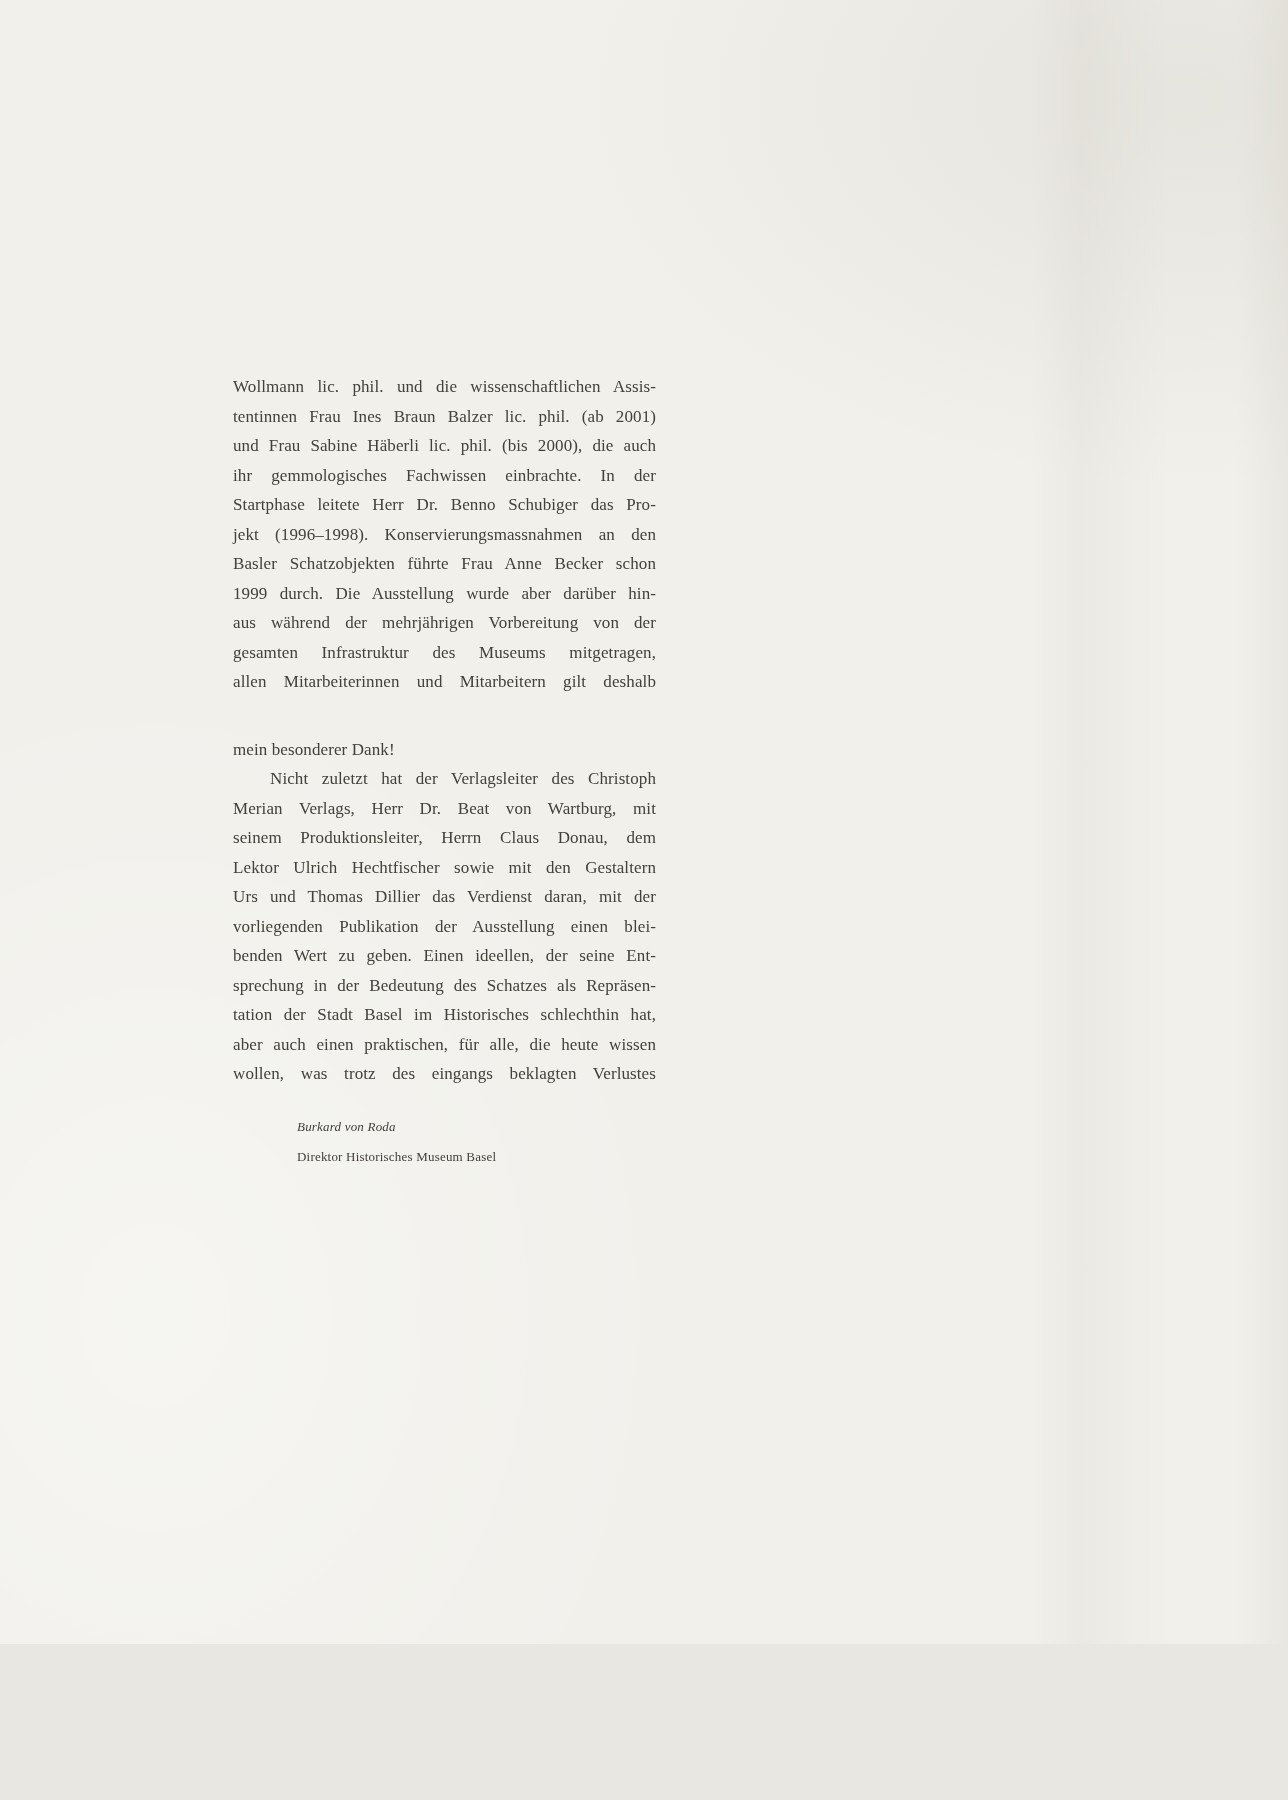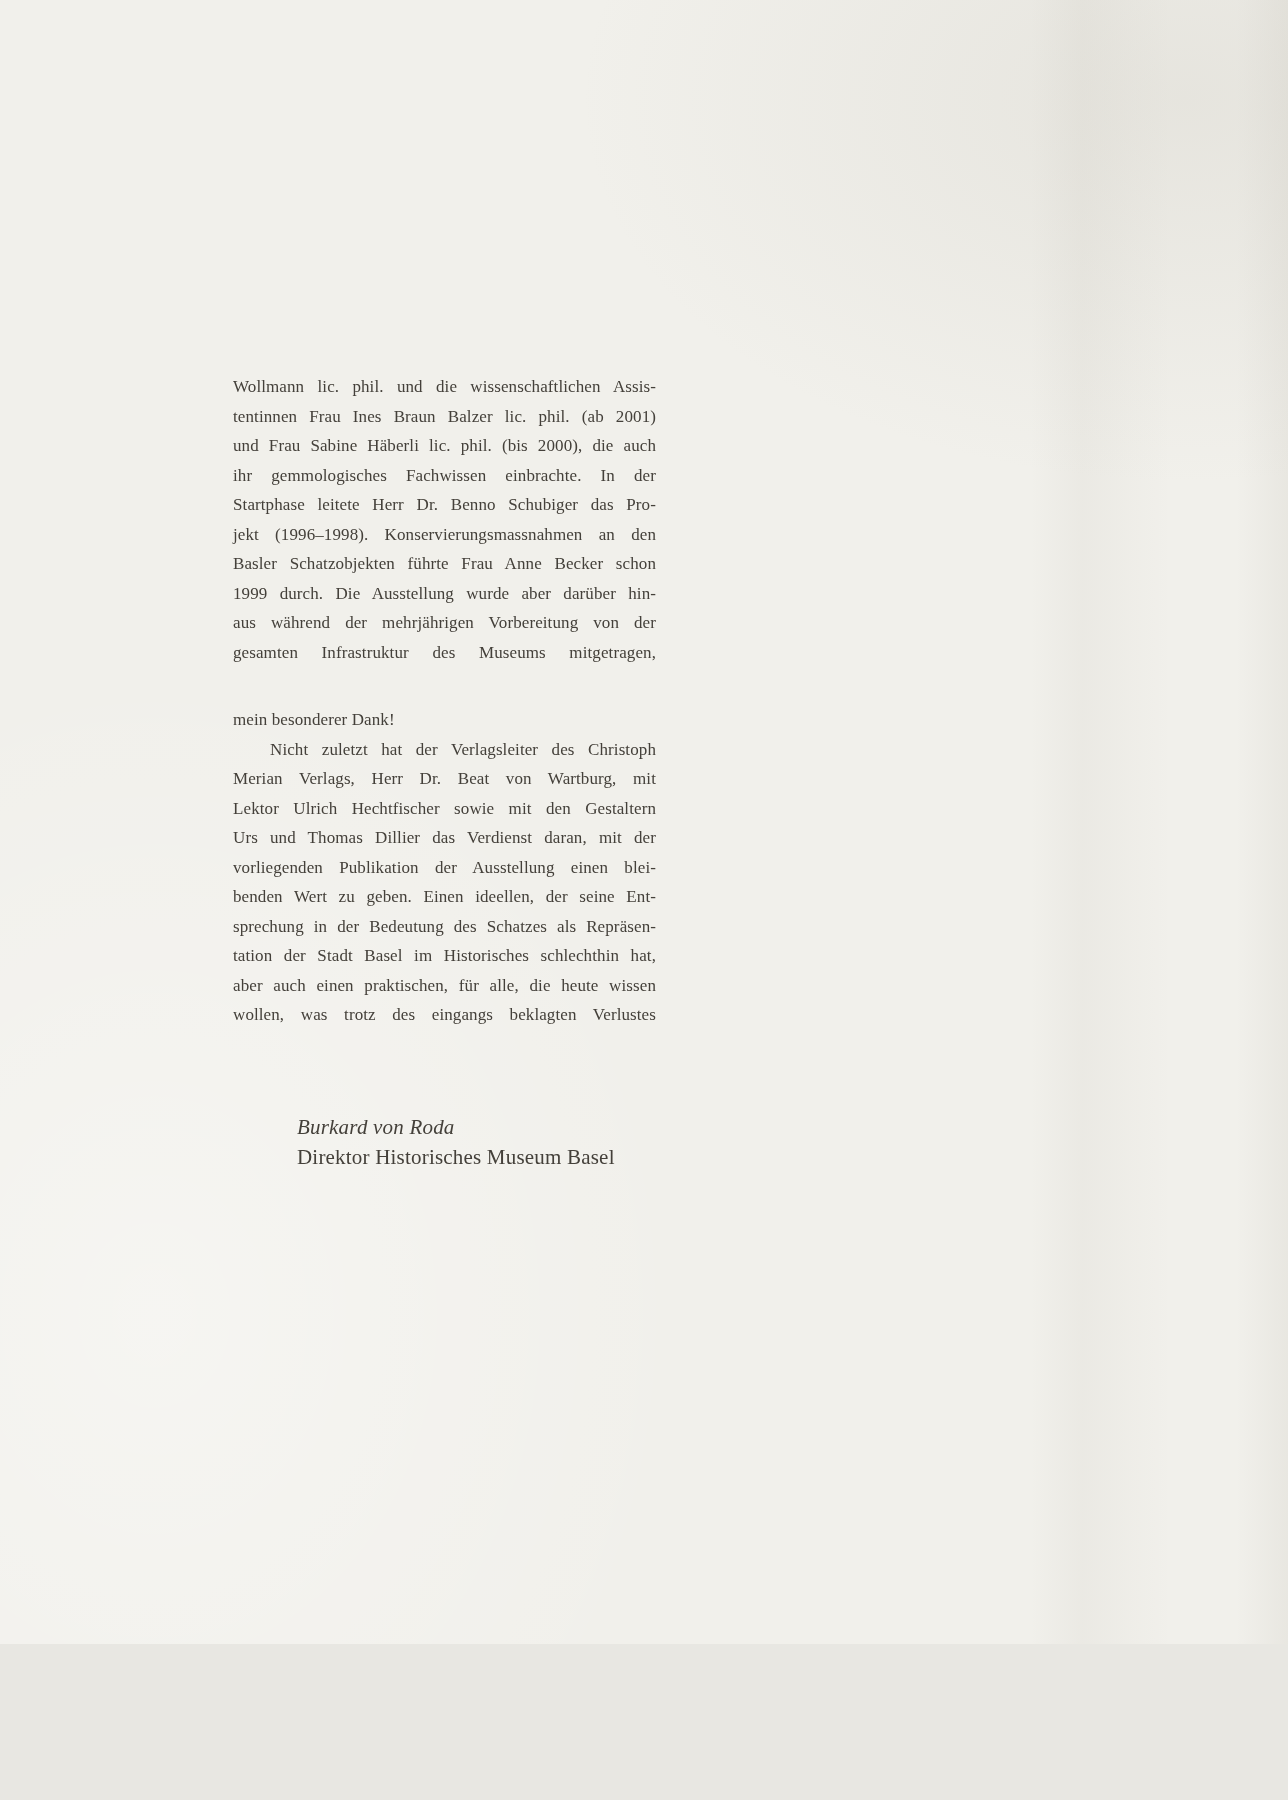--- a/index.html
+++ b/index.html
@@ -46,21 +46,21 @@
     text-align-last: left;
     margin-top: 38px;
   }
   .para.indent .line:first-child {
     text-indent: 37px;
   }
   .signature {
     position: absolute;
     left: 297px;
     top: 1112px;
-    font-size: 21px;
+    font-size: 13px;
     line-height: 30px;
     letter-spacing: 0.2px;
   }
   .sig-name { font-style: italic; }
   .sig-title { font-style: normal; }
   .page-number {
     position: absolute;
     left: 141px;
     top: 1676px;
     font-size: 20px;
@@ -78,25 +78,27 @@
         <div class="line">Wollmann lic. phil. und die wissenschaftlichen Assis-</div>
         <div class="line">tentinnen Frau Ines Braun Balzer lic. phil. (ab 2001)</div>
         <div class="line">und Frau Sabine Häberli lic. phil. (bis 2000), die auch</div>
         <div class="line">ihr gemmologisches Fachwissen einbrachte. In der</div>
         <div class="line">Startphase leitete Herr Dr. Benno Schubiger das Pro-</div>
         <div class="line">jekt (1996–1998). Konservierungsmassnahmen an den</div>
         <div class="line">Basler Schatzobjekten führte Frau Anne Becker schon</div>
         <div class="line">1999 durch. Die Ausstellung wurde aber darüber hin-</div>
         <div class="line">aus während der mehrjährigen Vorbereitung von der</div>
         <div class="line">gesamten Infrastruktur des Museums mitgetragen,</div>
+        <div class="line">allen Mitarbeiterinnen und Mitarbeitern gilt deshalb</div>
         <div class="line last">mein besonderer Dank!</div>
       </div>
       <div class="para indent">
         <div class="line">Nicht zuletzt hat der Verlagsleiter des Christoph</div>
         <div class="line">Merian Verlags, Herr Dr. Beat von Wartburg, mit</div>
+        <div class="line">seinem Produktionsleiter, Herrn Claus Donau, dem</div>
         <div class="line">Lektor Ulrich Hechtfischer sowie mit den Gestaltern</div>
         <div class="line">Urs und Thomas Dillier das Verdienst daran, mit der</div>
         <div class="line">vorliegenden Publikation der Ausstellung einen blei-</div>
         <div class="line">benden Wert zu geben. Einen ideellen, der seine Ent-</div>
         <div class="line">sprechung in der Bedeutung des Schatzes als Repräsen-</div>
         <div class="line">tation der Stadt Basel im Historisches schlechthin hat,</div>
         <div class="line">aber auch einen praktischen, für alle, die heute wissen</div>
         <div class="line">wollen, was trotz des eingangs beklagten Verlustes</div>
       </div>
     </div>

